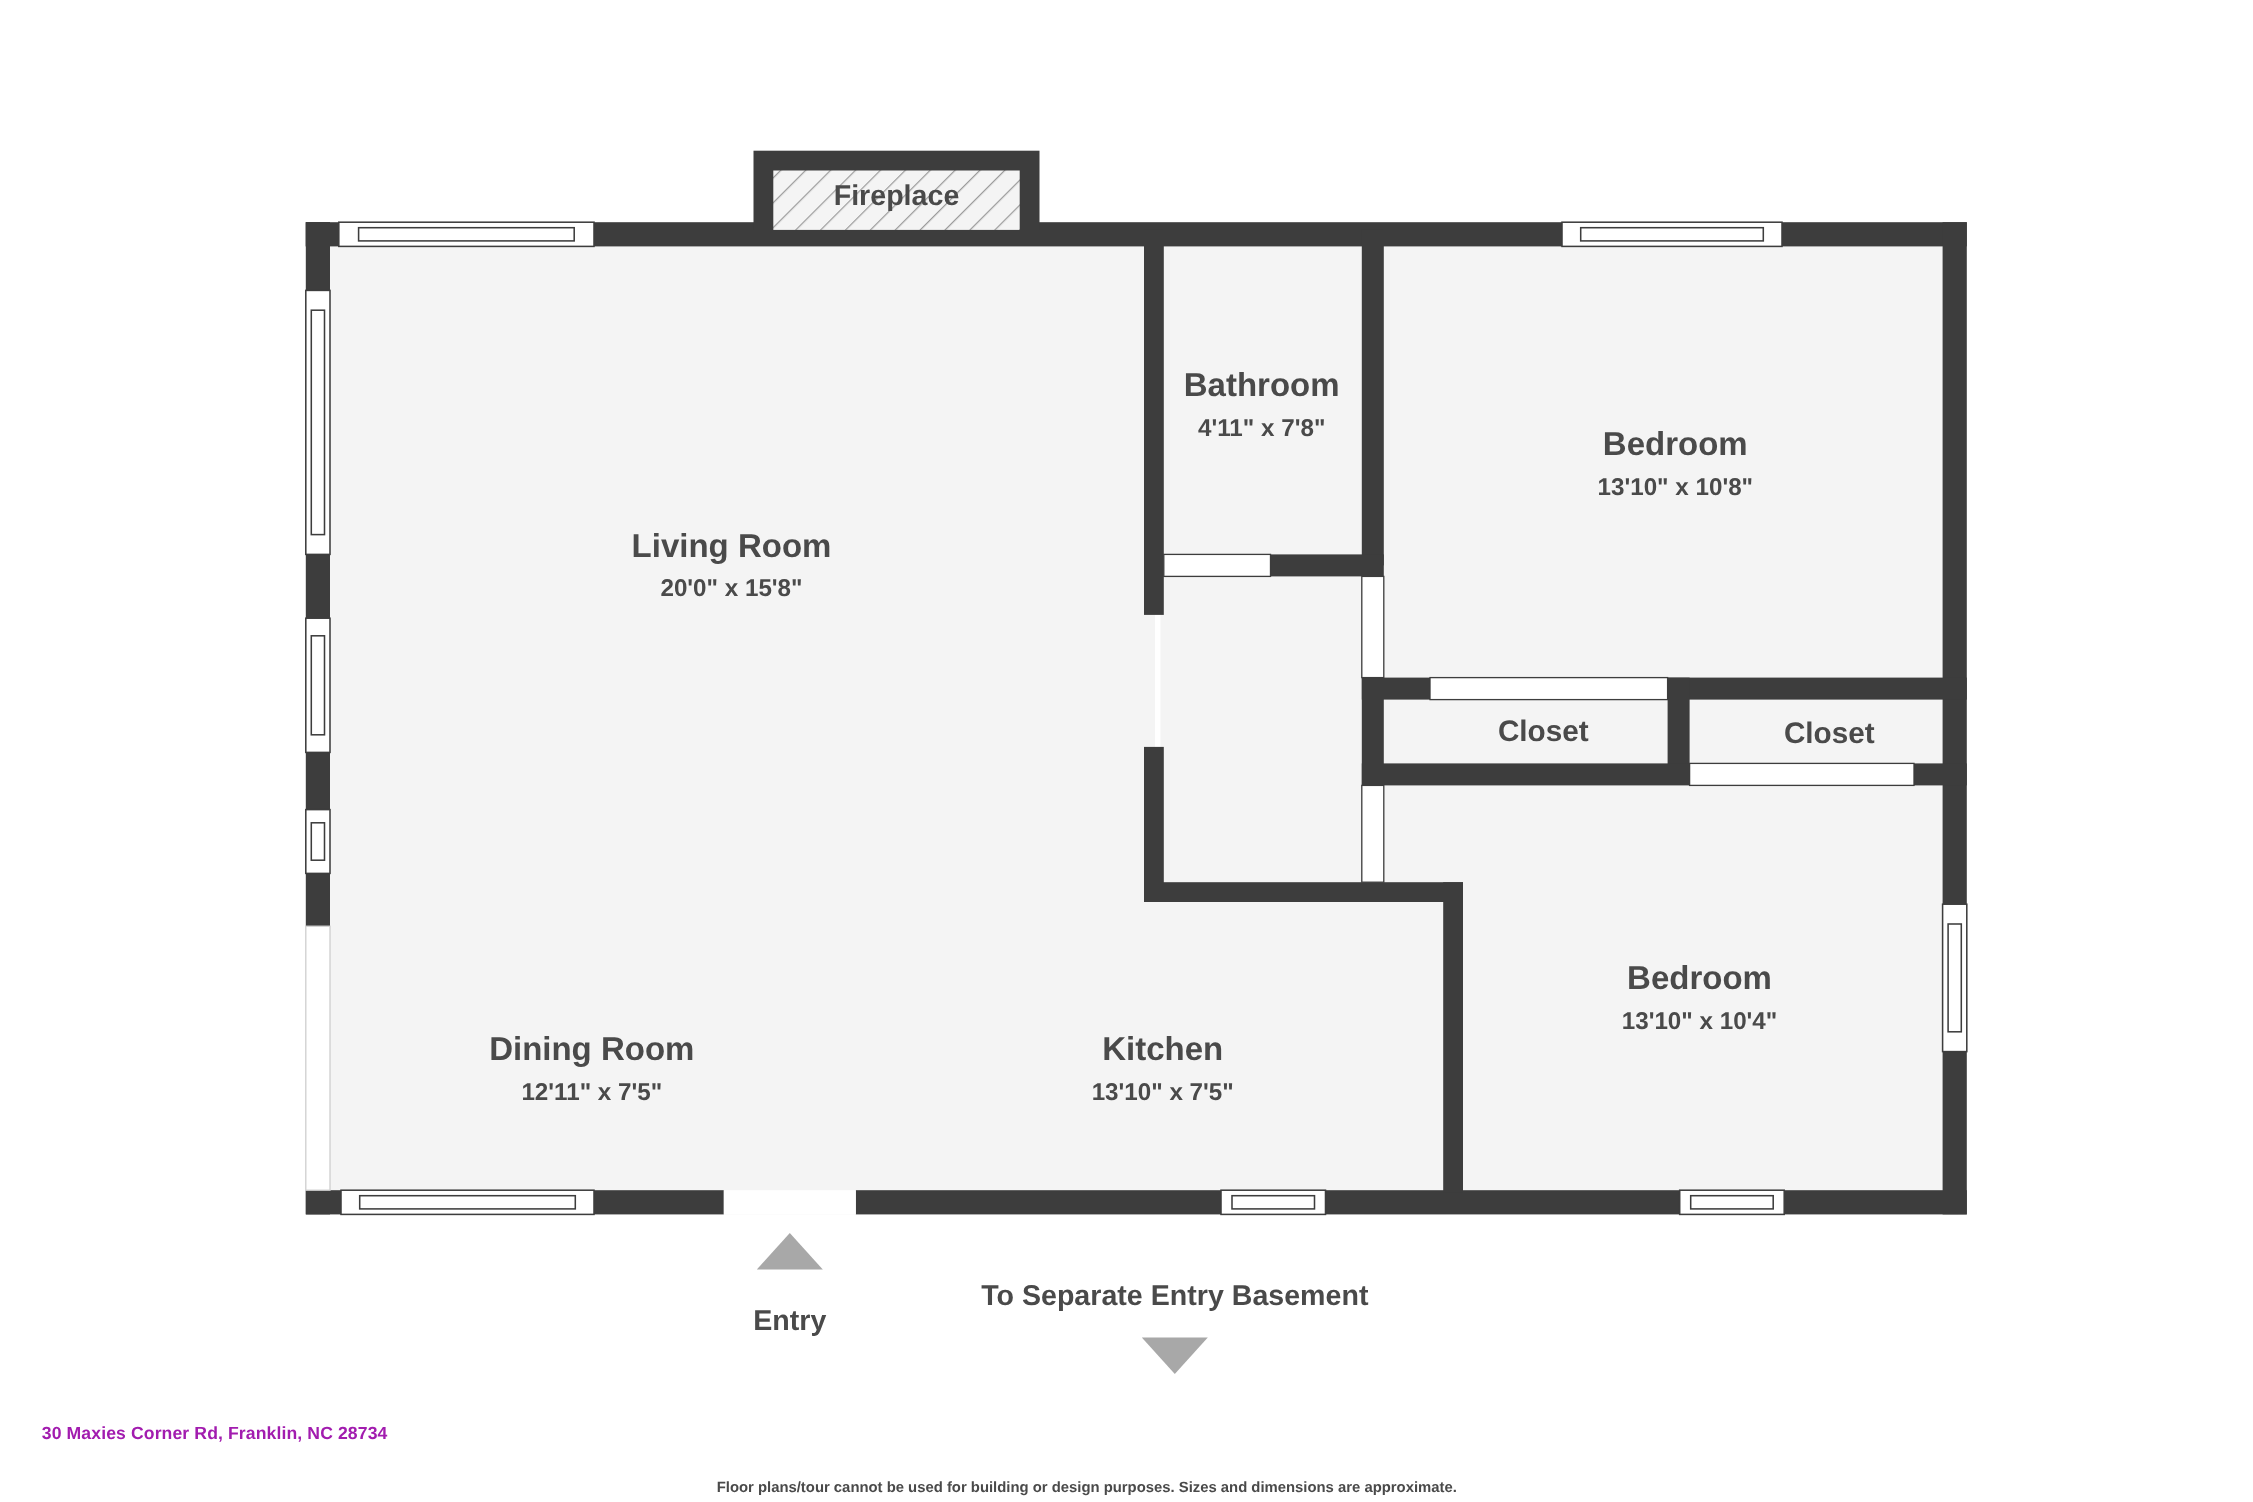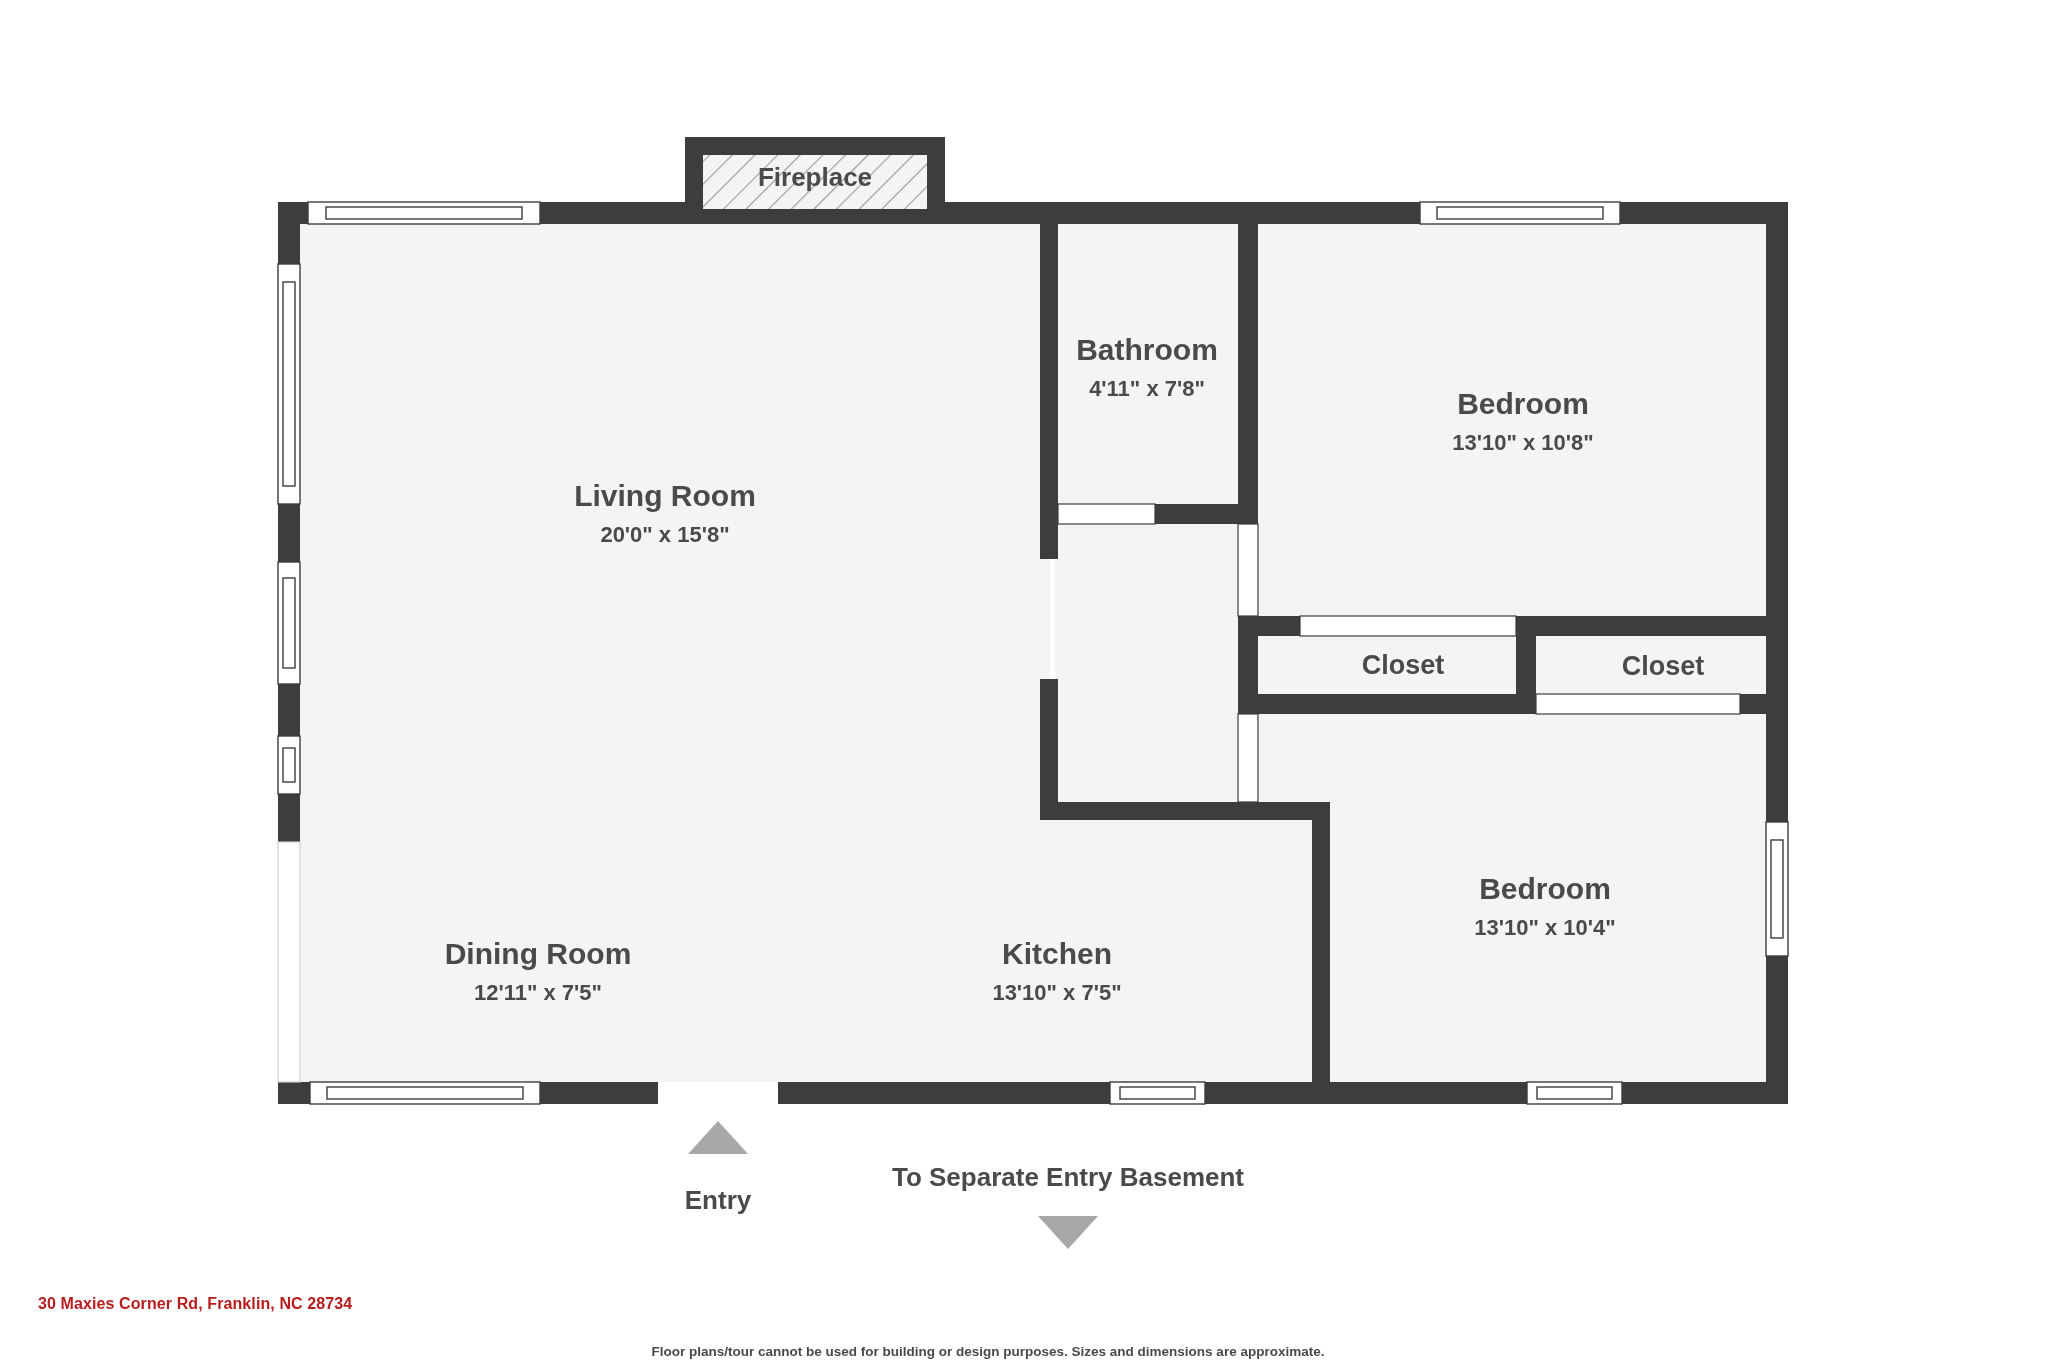--- a/index.html
+++ b/index.html
@@ -70,21 +70,21 @@
   .footer-block {
     position: absolute;
     left: 38px;
     top: 1295px;
     width: 900px;
   }
   .footer-address {
     font-family: "Liberation Sans", sans-serif;
     font-size: 16px;
     font-weight: bold;
-    color: #b91c1c;
+    color: #a21caf;
     margin: 0 0 20px 0;
     letter-spacing: 0.1px;
   }
   .footer-floor {
     font-family: "Liberation Sans", sans-serif;
     font-size: 16px;
     font-weight: bold;
     color: #333333;
     margin: 0;
     letter-spacing: 0.1px;

